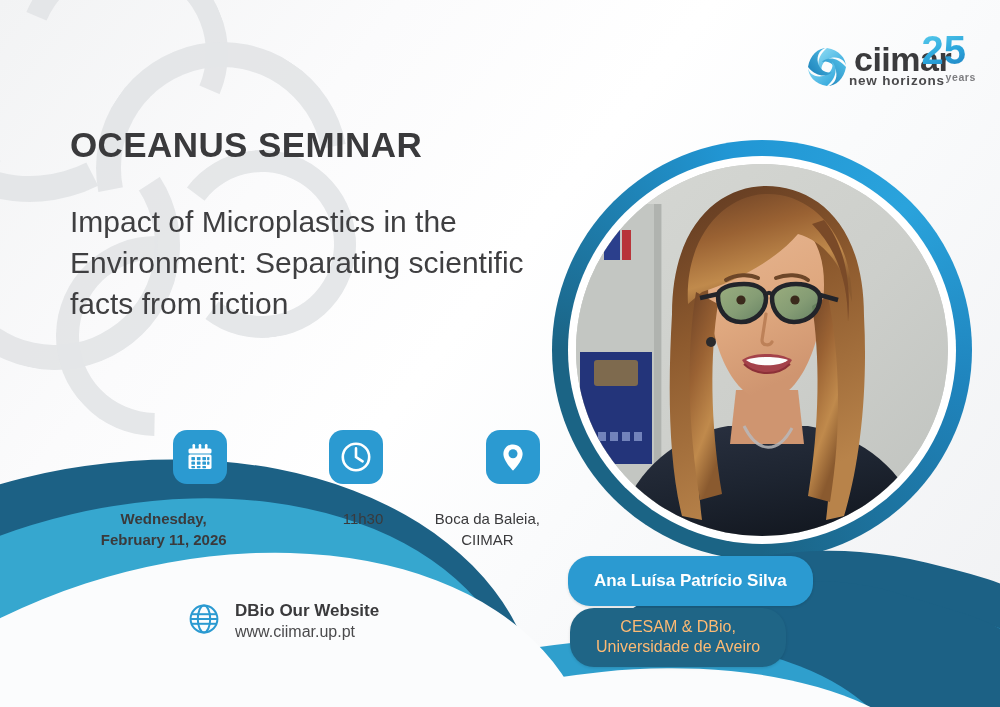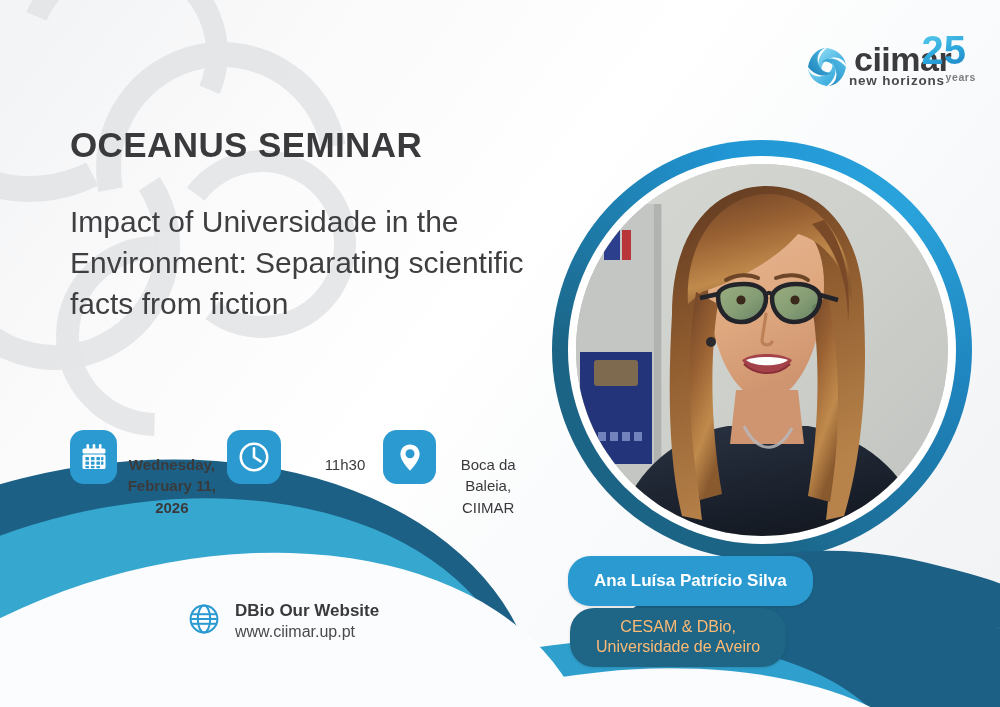--- a/index.html
+++ b/index.html
@@ -153,21 +153,21 @@
     font-size: 30px; font-weight: 400;
     color: #3f3f41; line-height: 1.38;
   }
 
   
   #info-row {
     position: absolute; left: 70px; top: 430px;
     width: 470px;
     display: flex;
   }
-  .info-cell { width: 33.33%; display: flex; flex-direction: row; align-items: flex-start; }
+  .info-cell { width: 33.33%; display: flex; flex-direction: column; align-items: flex-end; }
   .info-badge {
     width: 54px; height: 54px; border-radius: 14px;
     background: #2b9ad1;
     display: flex; align-items: center; justify-content: center;
   }
   .info-text {
     margin-top: 24px; text-align: center;
     font-size: 15px; line-height: 1.42; color: #3a3a3c;
   }
   .info-text.bold { font-weight: 700; }
@@ -368,21 +368,21 @@
       </svg>
     </span>
     <span class="logo-word">ciimar</span>
     <span class="logo-tag">new horizons</span>
     <span class="logo-25">25</span>
     <span class="logo-years">years</span>
   </div>
 
   <div id="headline">
     <div class="kicker">OCEANUS SEMINAR</div>
-    <div class="subtitle">Impact of Universidade in the Environment: Separating scientific facts from fiction</div>
+    <div class="subtitle">Impact of Microplastics in the Environment: Separating scientific facts from fiction</div>
   </div>
 
   <div id="info-row">
 
     <div class="info-cell">
       <span class="info-badge">
         <svg width="32" height="32" viewBox="0 0 32 32" aria-hidden="true">
           <g fill="#ffffff">
             <rect x="8.5" y="3" width="2.6" height="6" rx="1.3"></rect>
             <rect x="14.7" y="3" width="2.6" height="6" rx="1.3"></rect>

